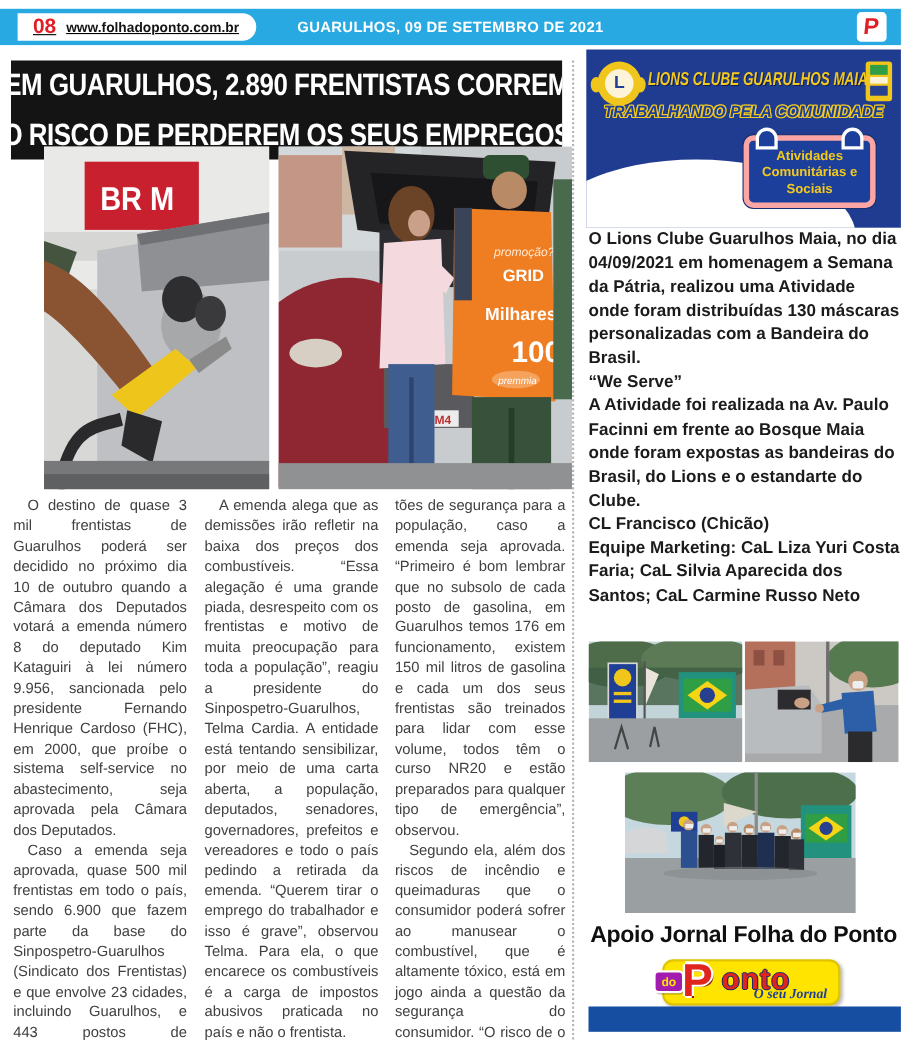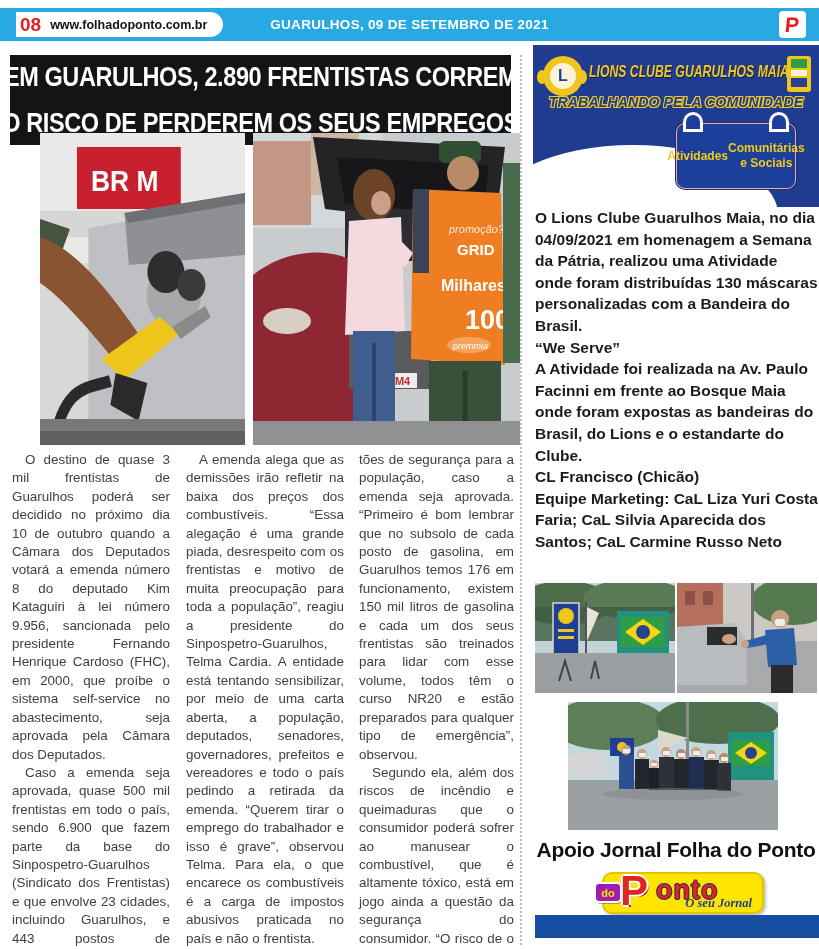--- a/index.html
+++ b/index.html
@@ -3,21 +3,21 @@
 <meta charset="utf-8">
 <style>
   * { box-sizing: border-box; margin: 0; padding: 0; }
   html, body { width: 819px; height: 949px; overflow: hidden; background: #fff; }
   body { font-family: "Liberation Sans", sans-serif; }
   .page { position: relative; width: 819px; height: 949px; background: #fff; }
 
   
   .topbar { position: absolute; left: 0; top: 8px; width: 819px; height: 33px; background: #29a9e1; }
   .site-pill { position: absolute; left: 16px; top: 4px; height: 25px; background: #fff;
-               border-radius: 0 13px 13px 0; display: flex; align-items: center; padding: 0 16px 0 4px; gap: 9px; }
+               border-radius: 0 13px 13px 0; display: flex; align-items: center; padding: 0 16px 0 14px; gap: 9px; text-decoration: underline; }
   .page-num { color: #e01e26; font-weight: 800; font-size: 19px; }
   .site-url { color: #141414; font-weight: 700; font-size: 12.5px; }
   .dateline { position: absolute; left: 0; width: 100%; text-align: center; line-height: 33px;
               color: #fff; font-weight: 800; font-size: 13.5px; letter-spacing: .3px; }
   .p-logo { position: absolute; right: 13px; top: 3px; width: 27px; height: 27px; background: #fff;
             border-radius: 4px; display: flex; align-items: center; justify-content: center; }
   .p-logo span { color: #e01e26; font-weight: 900; font-size: 21px; transform: skewX(-6deg); }
 
   
   .headline { position: absolute; left: 10px; top: 55px; width: 501px; height: 90px; background: #141414;
@@ -64,21 +64,21 @@
                  border-radius: 3px; padding: 3px 4px; }
   .lions-badge .b1 { width: 16px; height: 9px; background: #2f9e45; margin-bottom: 2px; }
   .lions-badge .b2 { width: 16px; height: 6px; background: #fdf4d8; margin-bottom: 2px; }
   .lions-badge .b3 { width: 16px; height: 9px; background: #27408f; }
   .lions-subtitle { position: absolute; left: 0; top: 48px; width: 100%; text-align: center;
                     color: #1c3f9b; font-weight: 800; font-style: italic; font-size: 15px; white-space: nowrap;
                     transform: scaleX(.95);
                     text-shadow: 1px 0 #f3c91d, -1px 0 #f3c91d, 0 1px #f3c91d, 0 -1px #f3c91d,
                                  1px 1px #f3c91d, -1px -1px #f3c91d, 1px -1px #f3c91d, -1px 1px #f3c91d; }
   .lions-plaque { position: absolute; left: 143px; top: 78px; width: 120px; height: 66px; background: #1c3f9b;
-                  border: 1px solid #fca5a5; border-radius: 9px; display: flex; flex-direction: row;
+                  border: 5px solid #fca5a5; border-radius: 9px; display: flex; flex-direction: column;
                   align-items: center; justify-content: center; box-shadow: 0 0 0 1px #17306f; }
   .lions-plaque::before, .lions-plaque::after { content: ""; position: absolute; top: -12px; width: 14px; height: 14px;
                   background: #1c3f9b; border: 3px solid #fdfdfd; border-radius: 50% 50% 0 0; }
   .lions-plaque::before { left: 6px; } .lions-plaque::after { right: 6px; }
   .lions-plaque span { color: #f3c91d; font-weight: 800; font-size: 12px; line-height: 15px; text-align: center; }
 
   
   .lions-text { position: absolute; left: 535px; top: 207px; width: 283px; font-size: 15.5px; font-weight: 700;
                 color: #1b1b1b; line-height: 21.6px; }
   .lions-text p { margin: 0; }

